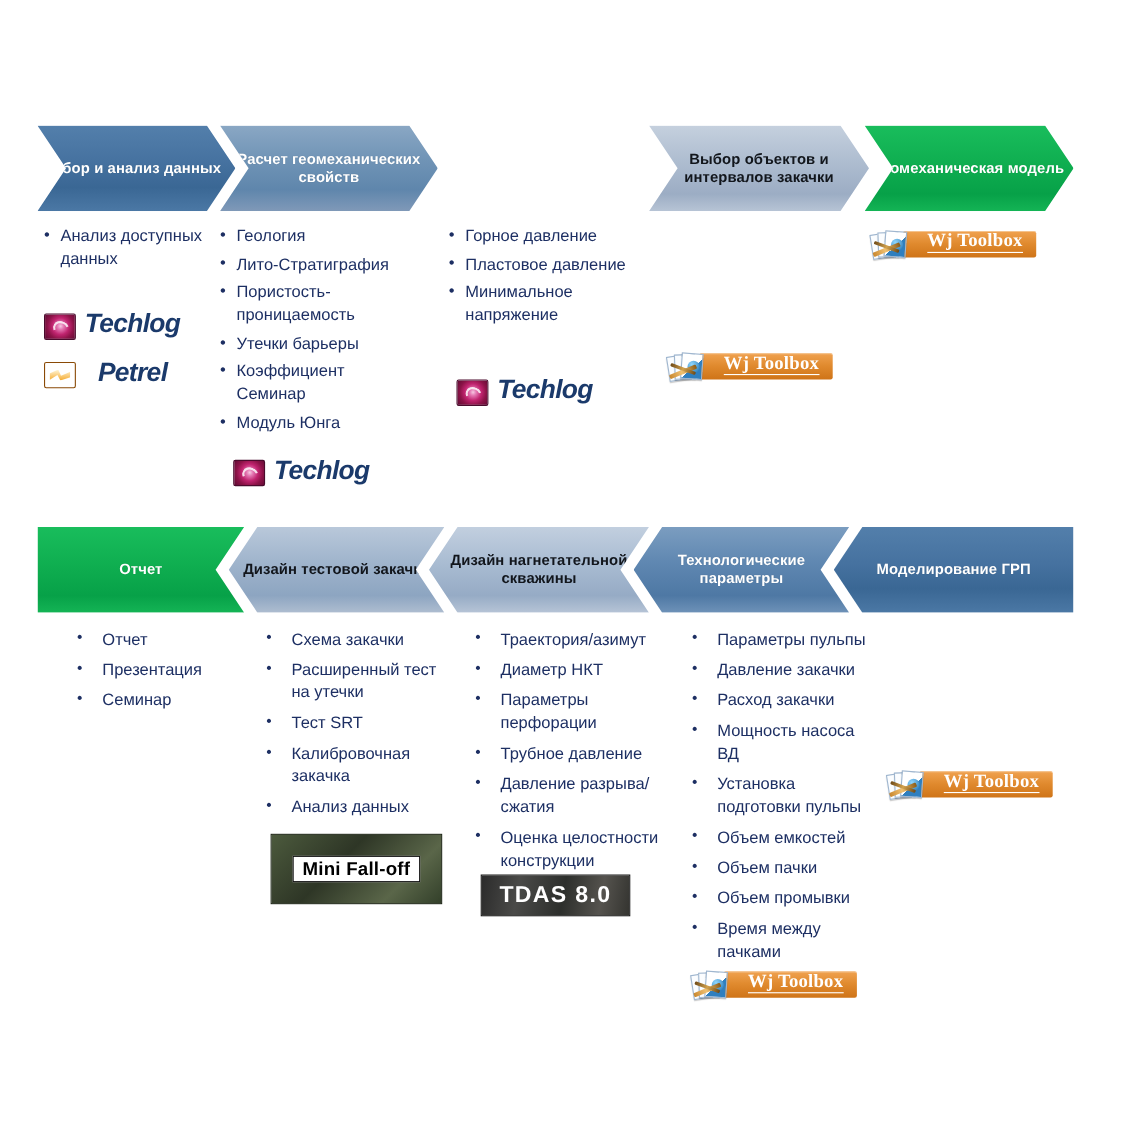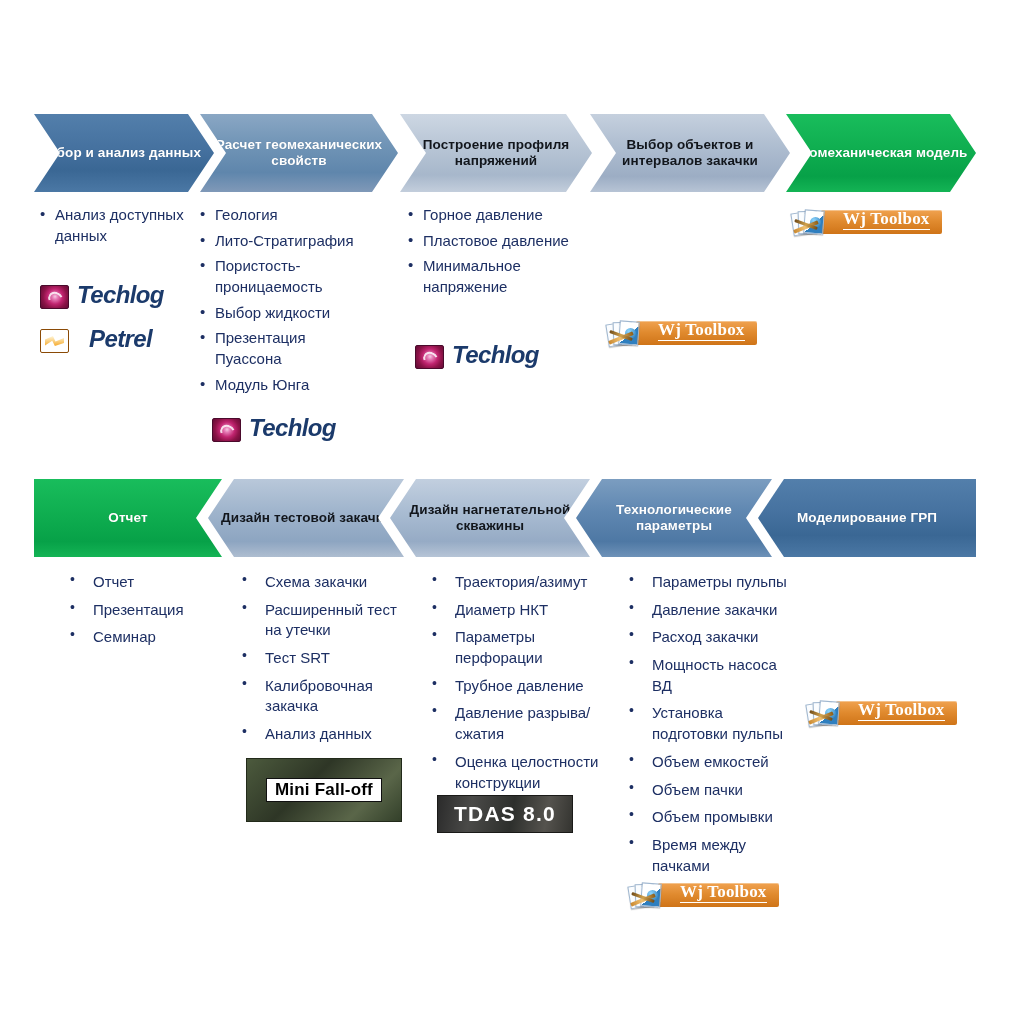--- a/index.html
+++ b/index.html
@@ -174,23 +174,20 @@
 
 <div class="canvas">
 
   <div class="row" id="row1">
     <div class="chev r head txt-w" style="left:34px;width:180px;background:linear-gradient(180deg,#537fab 0%,#45719f 45%,#3a6794 72%,#4b78a5 100%);">
       <span>Сбор и анализ данных</span>
     </div>
     <div class="chev r txt-w" style="left:200px;width:198px;background:linear-gradient(180deg,#8aa7c4 0%,#7094b6 40%,#5f86ac 75%,#8099b8 100%);">
       <span>Расчет геомеханических свойств</span>
     </div>
-    <div class="chev r txt-d" style="left:400px;width:192px;background:linear-gradient(180deg,#cdd7e3 0%,#b9c6d6 40%,#a7b7cb 78%,#c3cedc 100%);">
-      <span>Построение профиля напряжений</span>
-    </div>
     <div class="chev r txt-d" style="left:590px;width:200px;background:linear-gradient(180deg,#c5d0de 0%,#aebdd0 42%,#9cadc4 80%,#b7c4d5 100%);">
       <span>Выбор объектов и интервалов закачки</span>
     </div>
     <div class="chev r txt-w" style="left:786px;width:190px;background:linear-gradient(180deg,#19bd5c 0%,#0fae50 45%,#07a148 80%,#14b455 100%);">
       <span>Геомеханическая модель</span>
     </div>
   </div>
 
   <div class="col" style="left:40px;top:205px;width:150px;">
     <ul class="bl">
@@ -204,22 +201,22 @@
   <div class="logo" style="left:40px;top:325px;">
     <div class="petrel-ico"></div>
     <div class="petrel-word">Petrel</div>
   </div>
 
   <div class="col" style="left:200px;top:205px;width:170px;">
     <ul class="bl">
       <li>Геология</li>
       <li>Лито-Стратиграфия</li>
       <li>Пористость-проницаемость</li>
-      <li>Выбор жидкости</li>
-      <li>Презентация Пуассона</li>
+      <li>Утечки барьеры</li>
+      <li>Коэффициент Семинар</li>
       <li>Модуль Юнга</li>
     </ul>
   </div>
   <div class="logo" style="left:212px;top:414px;">
     <div class="techlog-ico"></div>
     <div class="techlog-word">Techlog</div>
   </div>
 
   <div class="col" style="left:408px;top:205px;width:175px;">
     <ul class="bl">

